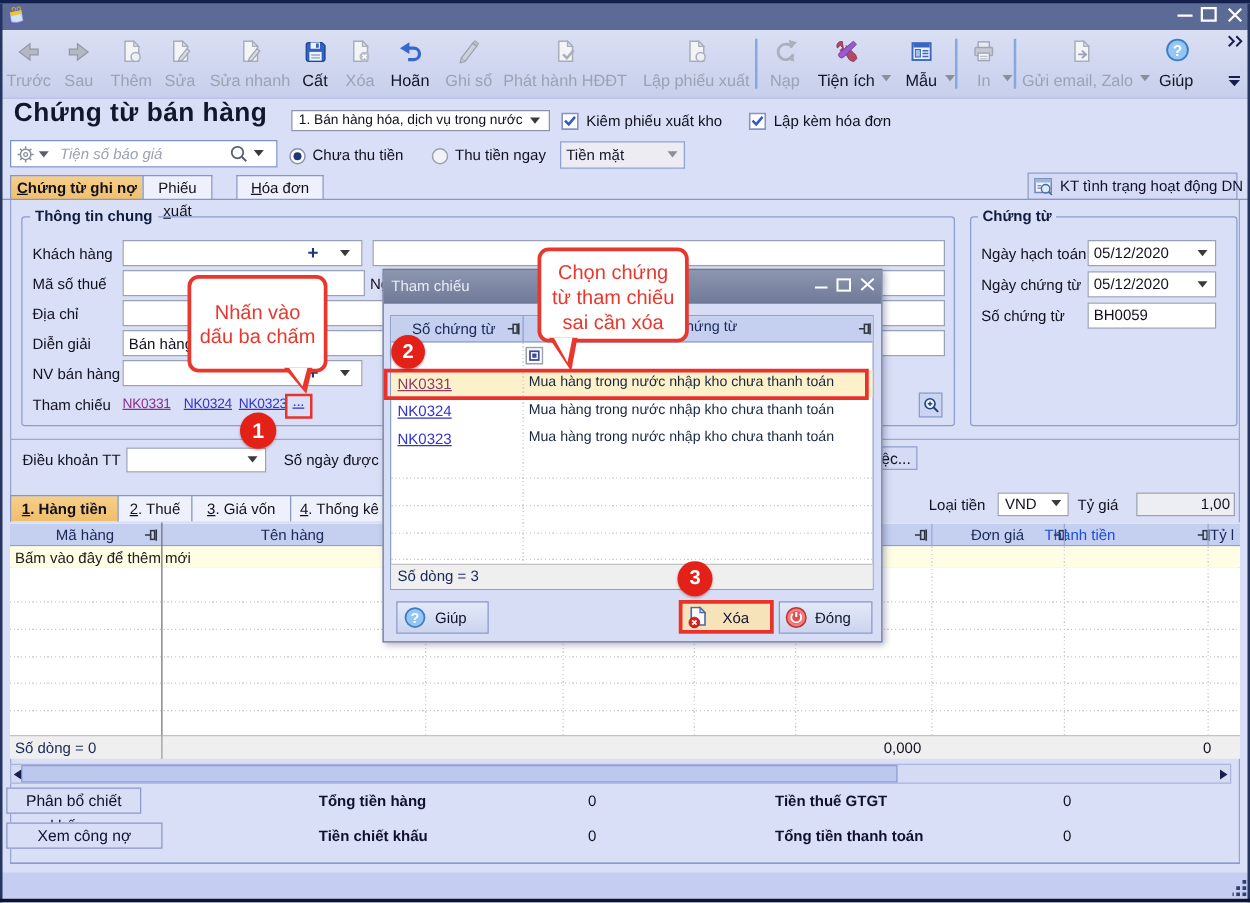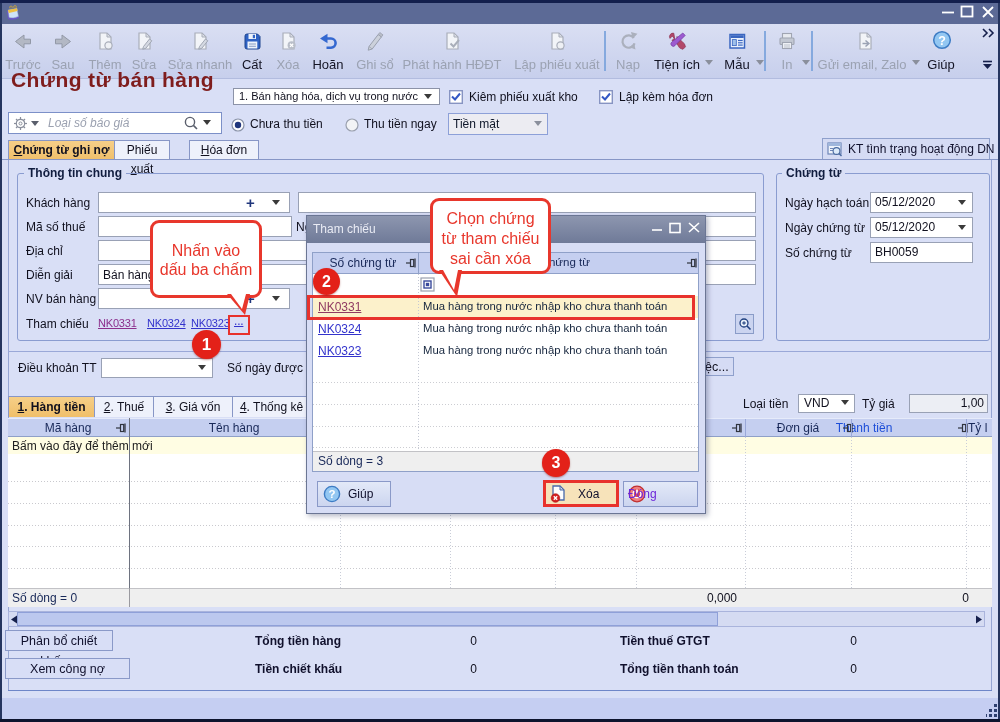--- a/index.html
+++ b/index.html
@@ -148,21 +148,21 @@
   </svg>
 <span class="lbl" style="left:941px;top:57px;transform:translateX(-50%);color:#141424">Giúp</span>
 <svg class="ab" style="left:981px;top:28px" width="14" height="10" viewBox="0 0 14 10">
     <path d="M2 1 l4 4-4 4 M8 1 l4 4-4 4" stroke="#16204c" stroke-width="1.6" fill="none"></path>
   </svg>
 <svg class="ab" style="left:981px;top:60px" width="13" height="10" viewBox="0 0 13 10">
     <line x1="2" y1="1.5" x2="11" y2="1.5" stroke="#16204c" stroke-width="1.6"></line>
     <polygon points="2,4 11,4 6.5,9" fill="#16204c"></polygon>
   </svg>
 
-<span class="lbl bold" style="left:11px;top:68px;font-size:21px;letter-spacing:.4px;color:#7f1d1d">Chứng từ bán hàng</span>
+<span class="lbl bold" style="left:11px;top:79px;font-size:21px;letter-spacing:.4px;color:#0f172a">Chứng từ bán hàng</span>
 <div class="inp" style="left:233px;top:88px;width:207px;height:17px;border-color:#8c93a8"></div>
 <span class="lbl" style="left:239px;top:90px;font-size:11px">1. Bán hàng hóa, dịch vụ trong nước</span>
 <div class="dar" style="left:424px;top:94px"></div>
 <svg class="ab" style="left:449px;top:90px" width="14" height="14" viewBox="0 0 14 14">
     <rect x=".7" y=".7" width="12.6" height="12.6" fill="#fff" stroke="#8794c2" stroke-width="1.4"></rect>
     <path d="M3 6.5 l3 3 L11 3.5" fill="none" stroke="#3358c4" stroke-width="2"></path>
   </svg>
 <span class="lbl" style="left:469px;top:90px">Kiêm phiếu xuất kho</span>
 <svg class="ab" style="left:599px;top:90px" width="14" height="14" viewBox="0 0 14 14">
     <rect x=".7" y=".7" width="12.6" height="12.6" fill="#fff" stroke="#8794c2" stroke-width="1.4"></rect>
@@ -179,21 +179,21 @@
       <line x1="7.5" y1="11.8" x2="7.5" y2="14"></line>
       <line x1="1" y1="7.5" x2="3.2" y2="7.5"></line>
       <line x1="11.8" y1="7.5" x2="14" y2="7.5"></line>
       <line x1="3" y1="3" x2="4.5" y2="4.5"></line>
       <line x1="10.5" y1="10.5" x2="12" y2="12"></line>
       <line x1="3" y1="12" x2="4.5" y2="10.5"></line>
       <line x1="10.5" y1="4.5" x2="12" y2="3"></line>
     </g>
   </svg>
 <div class="gdar" style="left:31px;top:121px;border-top-color:#5a5f6c"></div>
-<span class="lbl" style="left:48px;top:116px;font-style:italic;color:#9ba1b0">Loại số báo giá</span>
+<span class="lbl" style="left:48px;top:116px;font-style:italic;color:#9ba1b0">Tiện số báo giá</span>
 <svg class="ab" style="left:183px;top:115px" width="16" height="16" viewBox="0 0 16 16">
     <circle cx="7" cy="7" r="4.6" fill="none" stroke="#5a5f6c" stroke-width="1.4"></circle>
     <line x1="10.4" y1="10.4" x2="14" y2="14" stroke="#5a5f6c" stroke-width="1.6"></line>
   </svg>
 <div class="dar" style="left:203px;top:120px"></div>
 
 <svg class="ab" style="left:231px;top:118px" width="14" height="14" viewBox="0 0 14 14">
     <circle cx="7" cy="7" r="6" fill="#fdfdfe" stroke="#8a93a8" stroke-width="1.2"></circle>
     <circle cx="7" cy="7" r="3.2" fill="#20367c"></circle>
   </svg>
@@ -443,21 +443,21 @@
     <path d="M3.8 11.3 l3.4 3.4 M7.2 11.3 l-3.4 3.4" stroke="#fff" stroke-width="1.4"></path>
   </svg>
 <span class="lbl" style="left:578px;top:487px;color:#10102c">Xóa</span>
 <div class="btn" style="left:623px;top:481px;width:75px;height:26px"></div>
 <svg class="ab" style="left:628px;top:485px" width="18" height="18" viewBox="0 0 18 18">
     <circle cx="9" cy="9" r="7.8" fill="#f08080" stroke="#c03030" stroke-width="1.2"></circle>
     <circle cx="9" cy="9" r="5" fill="#e05050"></circle>
     <path d="M9 4.5 v4" stroke="#fff" stroke-width="1.7"></path>
     <path d="M6.2 6 a4 4 0 1 0 5.6 0" fill="none" stroke="#fff" stroke-width="1.5"></path>
   </svg>
-<span class="lbl" style="left:628px;top:487px;color:#6d28d9">Đóng</span>
+<span class="lbl" style="left:652px;top:487px;color:#0f172a">Đóng</span>
 
 <div class="ab" style="left:228px;top:315px;width:22px;height:20px;border:2.5px solid #e8322c"></div>
 <div class="callout" style="left:150px;top:220px;width:112px;height:78px;padding-top:18px">Nhấn vào<br>dấu ba chấm</div>
 <svg class="ab" style="left:226px;top:294px" width="26" height="22" viewBox="0 0 26 22">
     <polygon points="1,0 24,0 19,21" fill="#e8372c"></polygon>
     <polygon points="5,0 20,0 16,15" fill="#fff"></polygon>
   </svg>
 <div class="cir" style="left:192px;top:330px;width:29px;height:29px;font-size:17px;line-height:29px">1</div>
 <div class="callout" style="left:430px;top:198px;width:121px;height:76px;padding-top:8px;line-height:20px">Chọn chứng<br>từ tham chiếu<br>sai cần xóa</div>
 <svg class="ab" style="left:438px;top:270px" width="26" height="28" viewBox="0 0 26 28">

